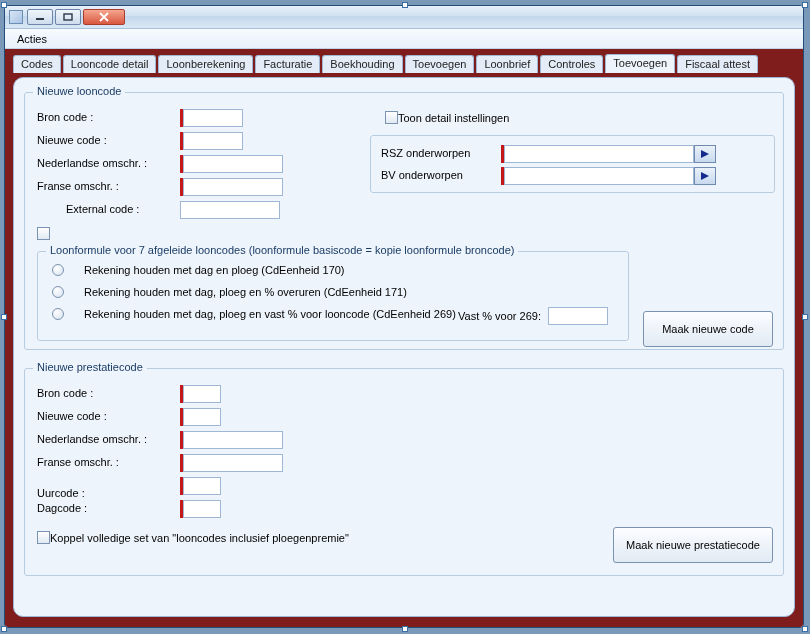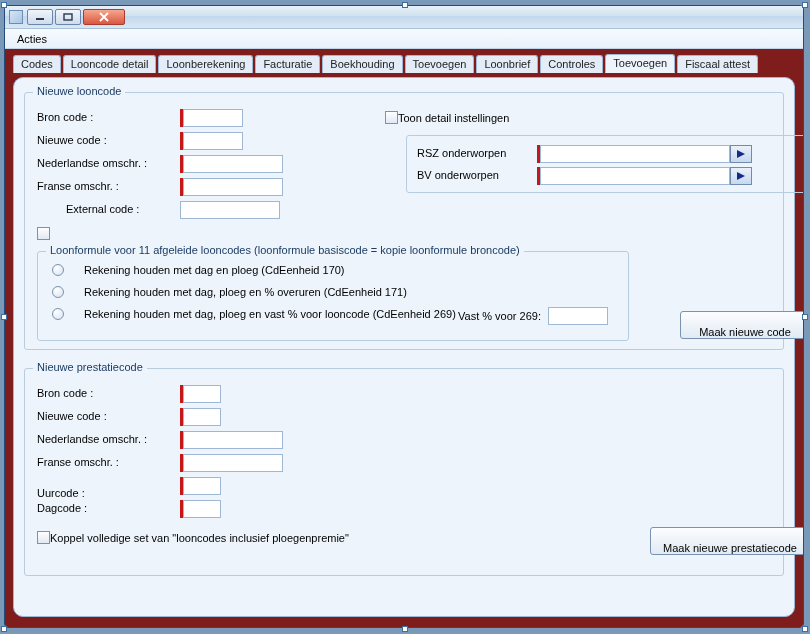--- a/index.html
+++ b/index.html
@@ -194,29 +194,28 @@
   }
   .radio .dot {
     width:12px; height:12px;
     border:1px solid #7a93b0;
     border-radius:50%;
     background:radial-gradient(circle at 35% 30%,#fff,#d7e2ef);
   }
 
   .btn {
     position:absolute;
-    height:28px;
+    height:36px;
     border:1px solid #7a93b0;
     border-radius:3px;
     background:linear-gradient(to bottom,#fcfdff,#e1eaf4);
-    display:flex; align-items:flex-end; justify-content:center;
+    display:flex; align-items:center; justify-content:center;
     padding:0 12px;
     font:inherit;
     white-space:nowrap;
-    margin-left:37px;
   }
 
 </style>
 </head>
 <body>
 
 <div class="sel-handle" style="left:1px; top:2px;"></div>
 <div class="sel-handle" style="left:402px; top:2px;"></div>
 <div class="sel-handle" style="left:802px; top:2px;"></div>
 <div class="sel-handle" style="left:1px; top:314px;"></div>
@@ -298,21 +297,21 @@
         <div class="lbl" style="left:12px; top:110px;padding-left:29px;">External code :</div>
         <div class="req-input" style="left:155px; top:108px;">
           <input class="txt" style="width: 100px;">
         </div>
 
         <div class="chk" style="left:360px; top:18px;">
           <div class="box"></div>
           <span>Toon detail instellingen</span>
         </div>
 
-        <div class="groupbox" style="left:345px; top:42px; width:405px; height:58px;margin-left:36px;">
+        <div class="groupbox" style="left:345px; top:42px; width:405px; height:58px;">
           <div class="lbl" style="left:10px; top:11px;">RSZ onderworpen</div>
           <div class="combo-wrap" style="left:130px; top:9px;">
             <div class="combo-bar"></div>
             <div class="combo" style="width:190px;"></div>
             <div class="combo-btn">
               <svg width="10" height="10">
                   <polygon points="1,1 9,5 1,9" fill="#152a8c"></polygon>
                 </svg>
             </div>
           </div>
@@ -326,21 +325,21 @@
                 </svg>
             </div>
           </div>
         </div>
 
         <div class="chk" style="left:12px; top:134px;">
           <div class="box"></div>
         </div>
 
         <div class="groupbox" style="left:12px; top:158px; width:592px; height:90px;">
-          <div class="legend">Loonformule voor 11 afgeleide looncodes (loonformule basiscode = kopie loonformule broncode)</div>
+          <div class="legend">Loonformule voor 7 afgeleide looncodes (loonformule basiscode = kopie loonformule broncode)</div>
           <div class="radio" style="left:14px; top:12px;">
             <div class="dot"></div>
             <span>Rekening houden met dag en ploeg (CdEenheid 170)</span>
           </div>
           <div class="radio" style="left:14px; top:34px;">
             <div class="dot"></div>
             <span>Rekening houden met dag, ploeg en % overuren (CdEenheid 171)</span>
           </div>
           <div class="radio" style="left:14px; top:56px;">
             <div class="dot"></div>

